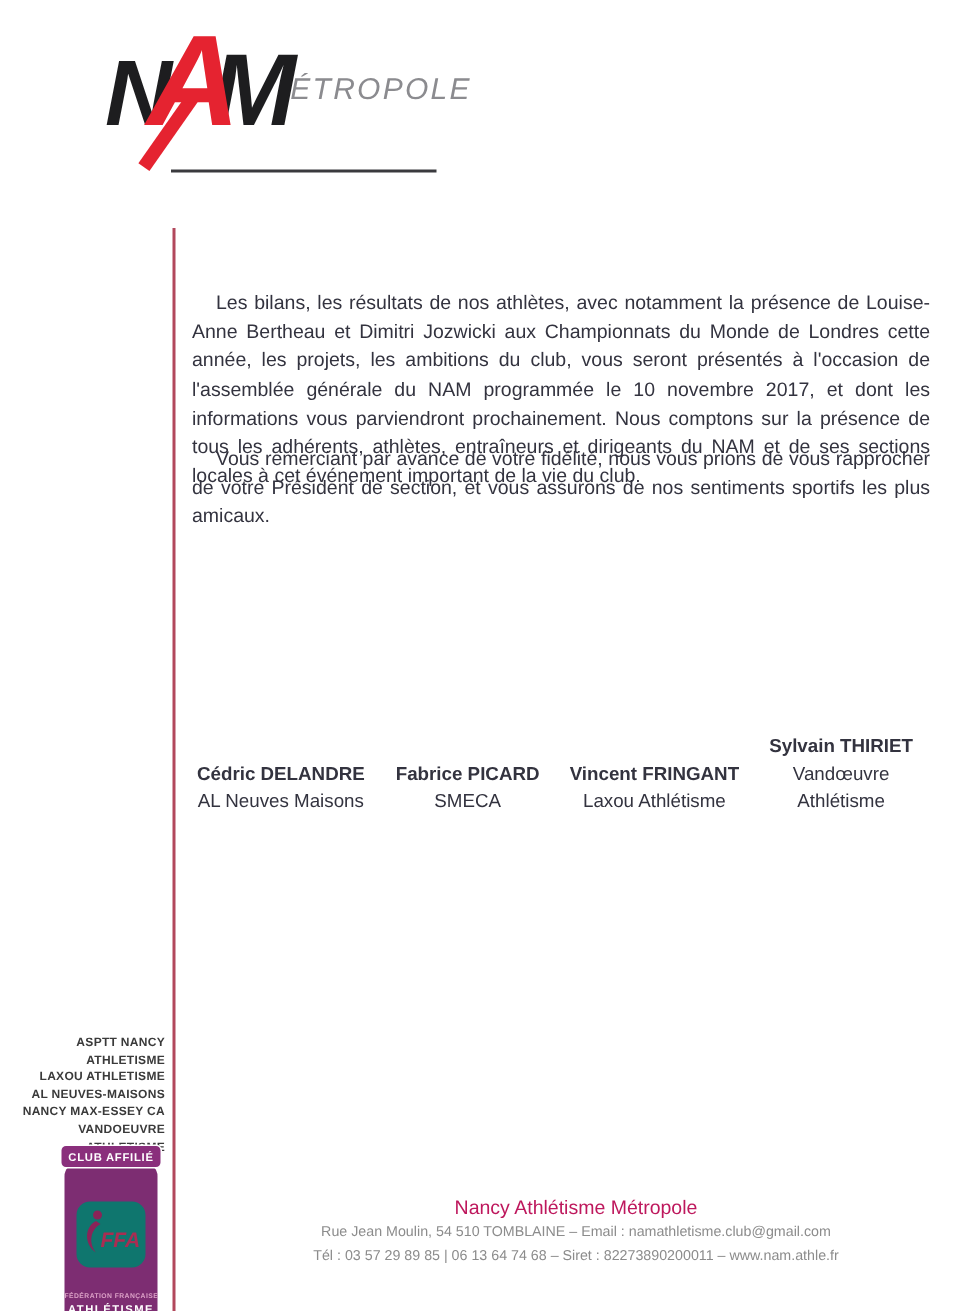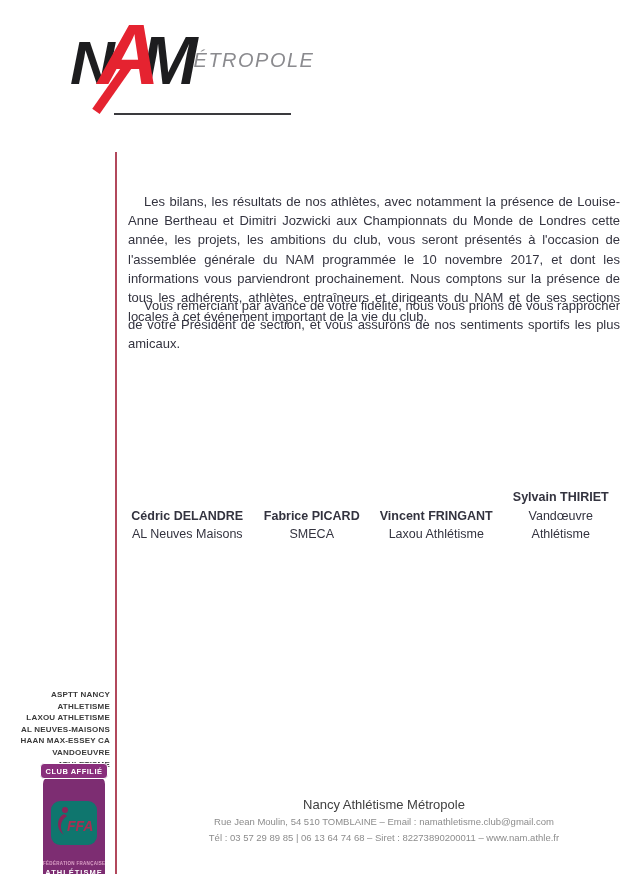--- a/index.html
+++ b/index.html
@@ -38,21 +38,21 @@
 
   .badge { position:absolute; left:39px; top:763px; width:70px; }
   .badge-pill { position:relative; z-index:2; width:68px; margin:0 auto; background:#8a2f7c; color:#ffffff; font-size:7.5px; font-weight:700; text-align:center; border:1.5px solid #ffffff; border-radius:4px; padding:2.5px 0; letter-spacing:0.5px; white-space:nowrap; }
   .badge-body { margin:-3px auto 0; width:62px; background:#7d2d72; border-radius:8px; padding:9px 0 7px; text-align:center; }
   .badge-ffa-box { width:46px; height:44px; background:#0f766e; border-radius:9px; margin:16px auto; display:flex; align-items:center; justify-content:center; }
   .badge-fed { font-size:4.5px; font-weight:700; color:#dba0c6; margin-top:5px; letter-spacing:0.3px; white-space:nowrap; }
   .badge-ath { font-size:7.5px; font-weight:700; color:#ffffff; letter-spacing:1px; margin-top:2px; white-space:nowrap; }
 
   
   .footer { position:absolute; left:144px; top:797px; width:480px; text-align:center; }
-  .footer-title { font-size:13px; color:#404040; }
+  .footer-title { font-size:13px; color:#be185d; }
   .footer-line { font-size:9.5px; color:#8c8c8c; margin-top:4px; line-height:12px; }
 </style>
 </head>
 <body>
 
 <div class="page">
 
   <div class="logo">
     <div class="logo-row">
       <span class="logo-n">N</span>
@@ -84,21 +84,21 @@
     <div class="sig-col">
       <div class="sig-name">Sylvain THIRIET</div>
       <div class="sig-org">Vandœuvre Athlétisme</div>
     </div>
   </div>
 
   <div class="club-list">
     <div>ASPTT NANCY ATHLETISME</div>
     <div>LAXOU ATHLETISME</div>
     <div>AL NEUVES-MAISONS</div>
-    <div>HAAN MAX-ESSEY CA</div>
+    <div>NANCY MAX-ESSEY CA</div>
     <div>VANDOEUVRE ATHLETISME</div>
   </div>
 
   <div class="red-rule"></div>
 
   <div class="badge">
     <div class="badge-pill">CLUB AFFILIÉ</div>
     <div class="badge-body">
       <div class="badge-ffa-box">
         <svg width="42" height="40" viewBox="0 0 42 40">

